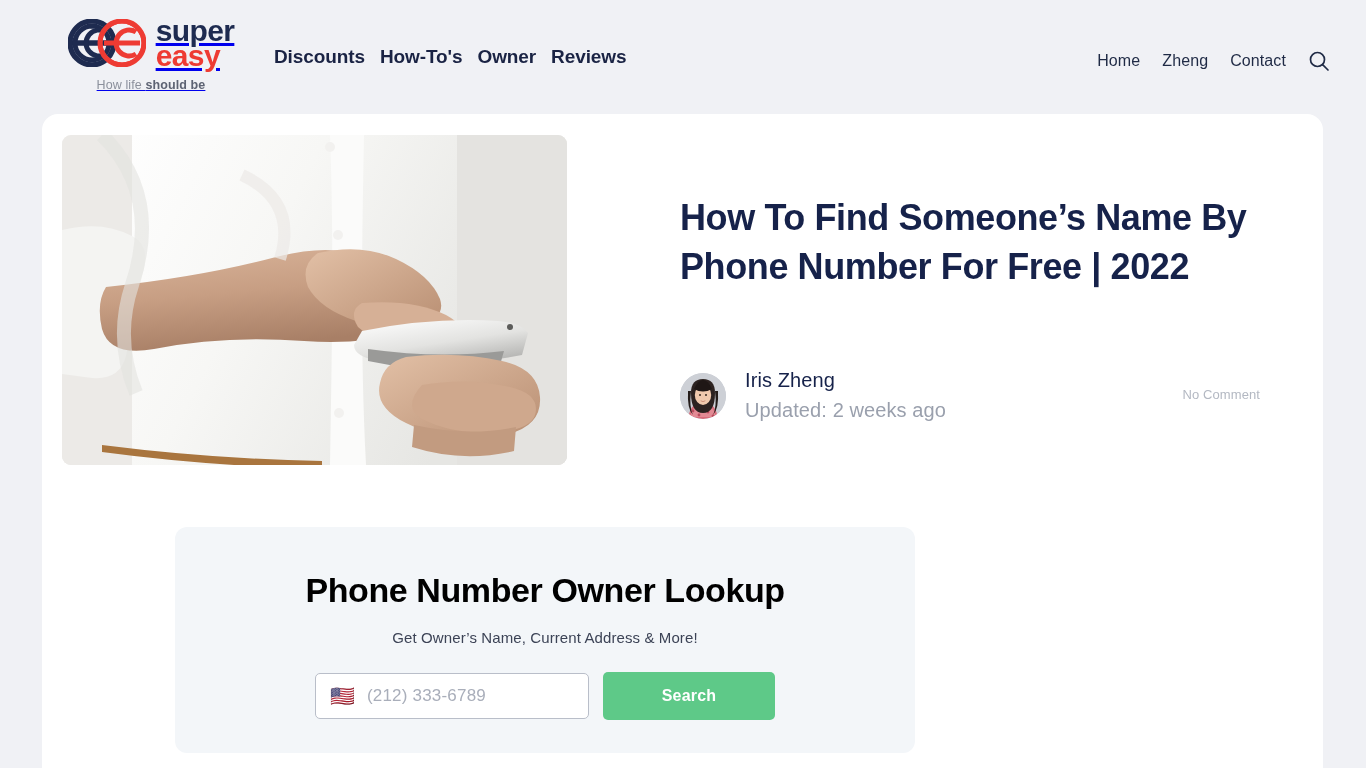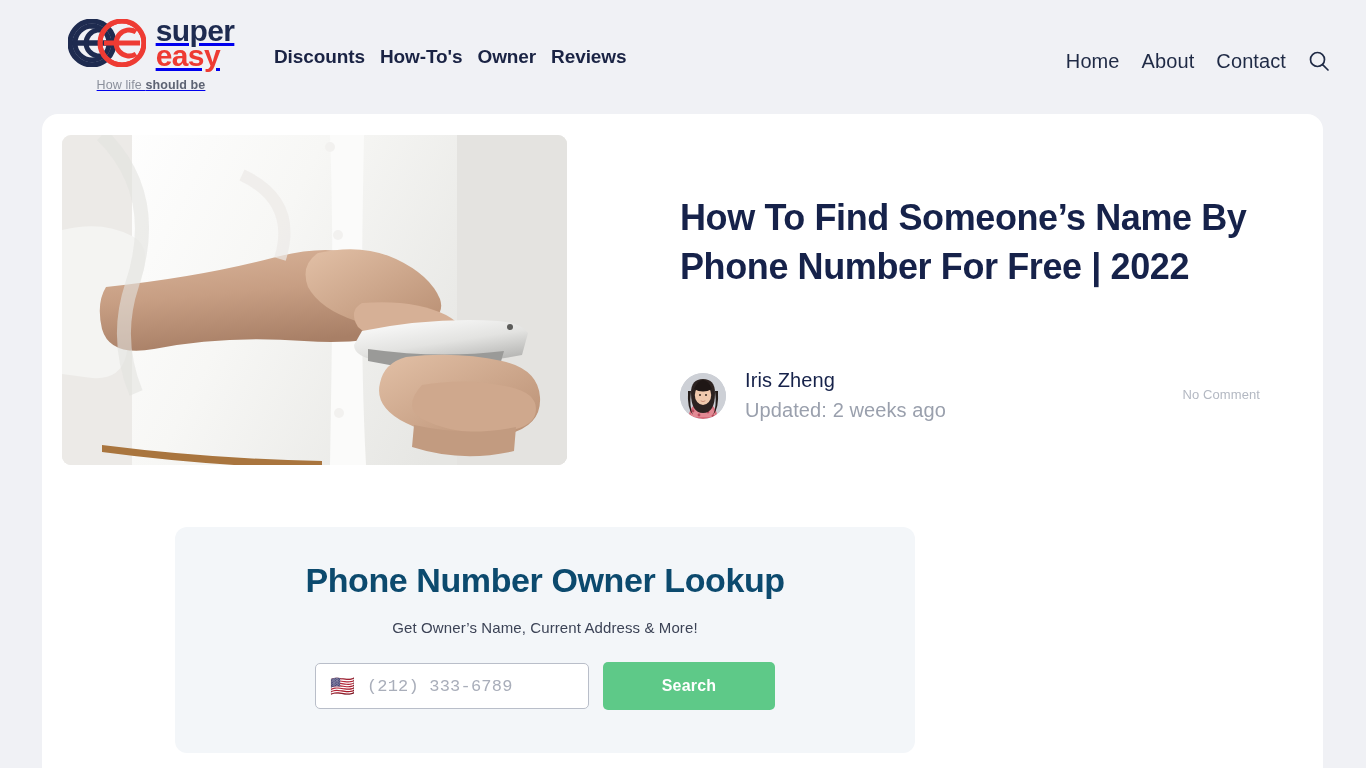--- a/index.html
+++ b/index.html
@@ -82,21 +82,21 @@
 
   .util-nav {
     position: absolute;
     right: 34px;
     top: 48px;
     display: flex;
     align-items: center;
     gap: 22px;
   }
   .util-nav a {
-    font-size: 20px;
+    font-size: 16px;
     color: #1f2a45;
     text-decoration: none;
     letter-spacing: 0.1px;
     white-space: nowrap;
   }
   .search-btn {
     width: 26px; height: 26px;
     display: flex; align-items: center; justify-content: center;
     background: none; border: none; cursor: pointer;
     margin-left: -2px;
@@ -185,24 +185,24 @@
     left: 133px;
     top: 413px;
     width: 740px;
     height: 226px;
     background: #f3f6f9;
     border-radius: 12px;
     text-align: center;
   }
 
   .lookup-title {
-    margin-top: 34px;
+    margin-top: 44px;
     font-size: 34px;
     font-weight: 700;
-    color: #0c4a6e;
+    color: #000000;
     letter-spacing: -0.4px;
   }
 
   .lookup-sub {
     margin-top: 19px;
     font-size: 15px;
     color: #3c4356;
     letter-spacing: 0.1px;
   }
 
@@ -223,21 +223,21 @@
     display: flex;
     align-items: center;
     padding: 0 14px;
     gap: 12px;
   }
   .flag-icon { font-size: 20px; line-height: 1; flex: none; }
   .phone-input {
     border: none;
     outline: none;
     background: transparent;
-    font-family: Liberation Mono, monospace;
+    font-family: Liberation Sans, sans-serif;
     font-size: 17px;
     color: #8b5cf6;
     width: 100%;
     letter-spacing: 0.2px;
   }
   .phone-input::placeholder { color: #a9aeba; }
 
   .search-submit {
     width: 172px;
     height: 48px;
@@ -296,21 +296,21 @@
 
   <nav class="main-nav">
     <a href="#">Discounts</a>
     <a href="#">How-To's</a>
     <a href="#">Owner</a>
     <a href="#">Reviews</a>
   </nav>
 
   <nav class="util-nav">
     <a href="#">Home</a>
-    <a href="#">About</a>
+    <a href="#">Zheng</a>
     <a href="#">Contact</a>
     <button class="search-btn">
       <svg width="22" height="22" viewBox="0 0 22 22">
         <circle cx="9.5" cy="9.5" r="7" fill="none" stroke="#1f2a45" stroke-width="1.7"></circle>
         <line x1="14.6" y1="14.6" x2="20" y2="20" stroke="#1f2a45" stroke-width="1.7" stroke-linecap="round"></line>
       </svg>
     </button>
   </nav>
 </header>
 

